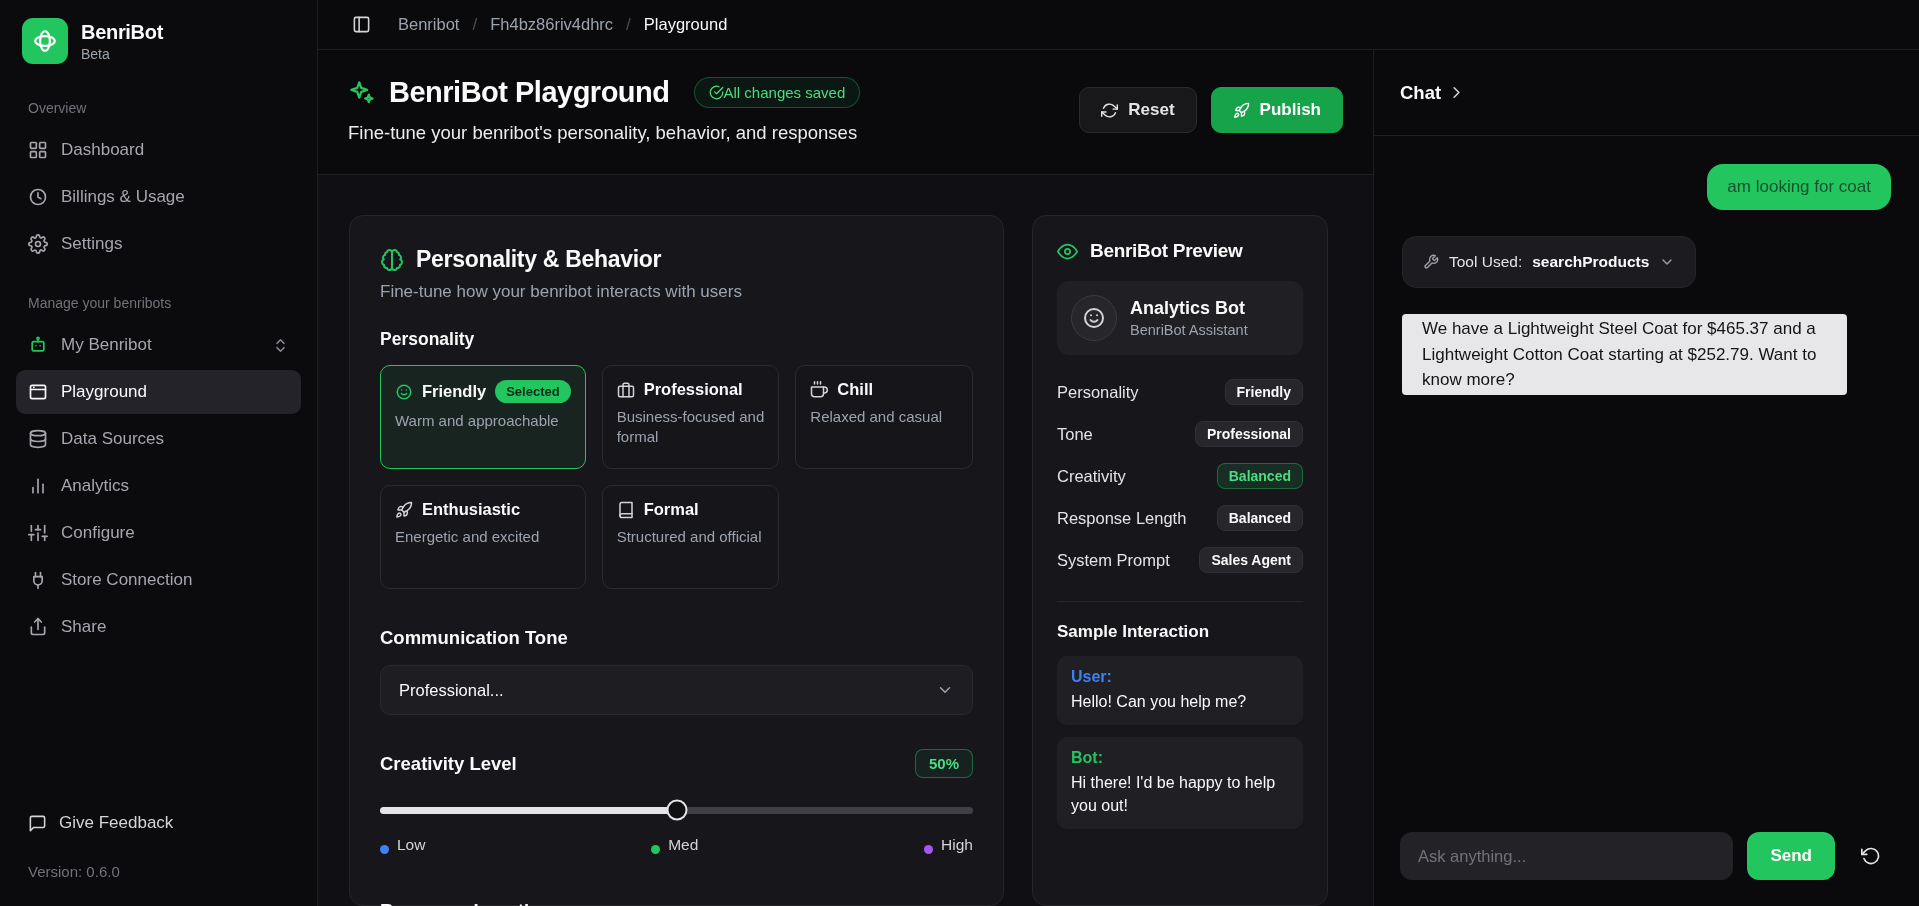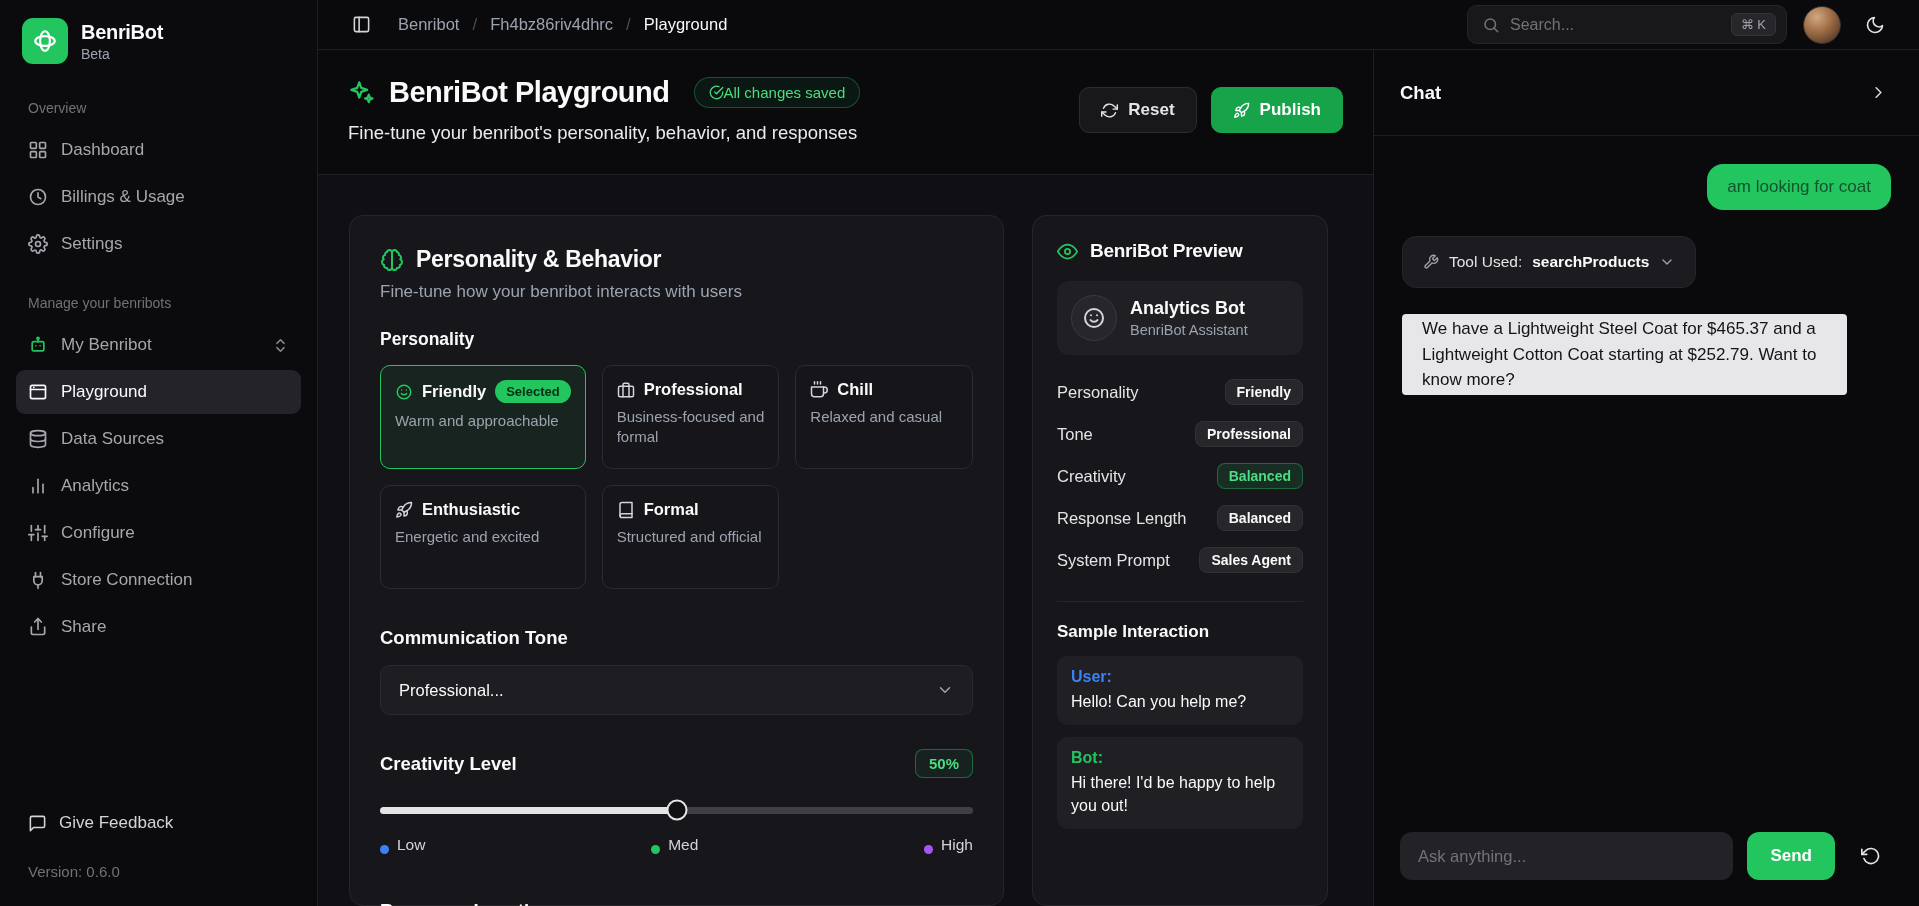--- a/index.html
+++ b/index.html
@@ -119,21 +119,21 @@
   .divider { border-top:1px solid #26262a; margin:20px 0; }
   .sample-label { font-size:17px; font-weight:600; }
   .sample-box { margin-top:14px; background:#1f1f24; border-radius:10px; padding:12px 14px; }
   .sample-who { font-size:16px; font-weight:600; }
   .sample-who.user { color:#3b82f6; }
   .sample-who.bot { color:#22c55e; }
   .sample-text { font-size:16px; color:#fafafa; margin-top:5px; line-height:1.4; }
 
   
   .chat { width:546px; flex-shrink:0; background:#0a0a0c; border-left:1px solid #1f1f23; display:flex; flex-direction:column; min-height:0; }
-  .chat-head { height:86px; flex-shrink:0; border-bottom:1px solid #1f1f23; display:flex; align-items:center; justify-content:space-between; padding:0 26px; }
+  .chat-head { height:86px; flex-shrink:0; border-bottom:1px solid #1f1f23; display:flex; align-items:center; padding:0 26px; }
   .chat-title { font-size:18.5px; font-weight:bold; }
   .chat-collapse { background:none; border:none; color:#d4d4d8; width:30px; height:30px; display:flex; align-items:center; justify-content:center; cursor:pointer; }
   .chat-collapse .icon { width:19px; height:19px; }
   .chat-msgs { flex:1; padding:28px; display:flex; flex-direction:column; gap:26px; overflow:hidden; }
   .msg-user { align-self:flex-end; background:#22c55e; color:#14532d; font-size:17px; padding:13px 20px; border-radius:16px; max-width:420px; }
   .tool-chip { align-self:flex-start; background:#1c1c20; border:1px solid #26262a; border-radius:14px; padding:16px 20px; display:flex; align-items:center; gap:10px; cursor:pointer; }
   .tool-chip .wrench { width:16px; height:16px; color:#a1a1aa; }
   .tool-chip .chev { width:16px; height:16px; color:#a1a1aa; }
   .tool-prefix { font-size:15.5px; color:#e4e4e7; }
   .tool-name { font-size:15.5px; font-weight:bold; color:#fafafa; }
@@ -307,40 +307,20 @@
           </svg>
         </span>
     </button>
     <nav class="crumbs">
       <a class="crumb">Benribot</a>
       <span class="crumb-sep">/</span>
       <a class="crumb">Fh4bz86riv4dhrc</a>
       <span class="crumb-sep">/</span>
       <a class="crumb current">Playground</a>
     </nav>
-    <div class="topbar-right">
-      <div class="searchbox">
-        <span class="icon">
-            <svg viewBox="0 0 24 24">
-              <circle cx="11" cy="11" r="7"></circle>
-              <line x1="21" y1="21" x2="16.3" y2="16.3"></line>
-            </svg>
-          </span>
-        <input class="search-input" placeholder="Search..." style="">
-        <span class="kbd">⌘ K</span>
-      </div>
-      <div class="avatar"></div>
-      <button class="theme-btn">
-        <span class="icon">
-            <svg viewBox="0 0 24 24">
-              <path d="M21 12.79A9 9 0 1 1 11.21 3 7 7 0 0 0 21 12.79z"></path>
-            </svg>
-          </span>
-      </button>
-    </div>
   </header>
 
   <div class="body-row">
 
     <main class="main">
 
       <div class="page-header">
         <div class="ph-left">
           <div class="ph-title-row">
             <span class="icon sparkles">

